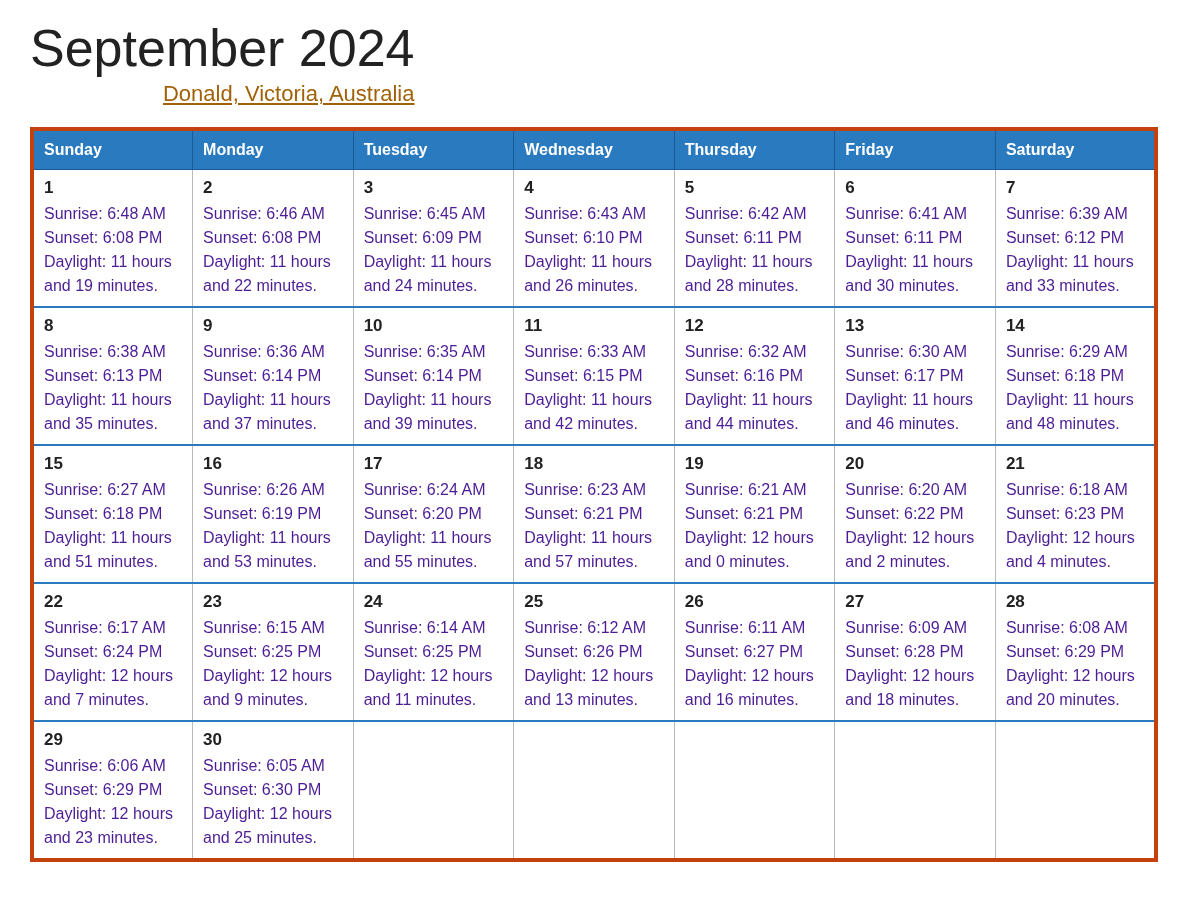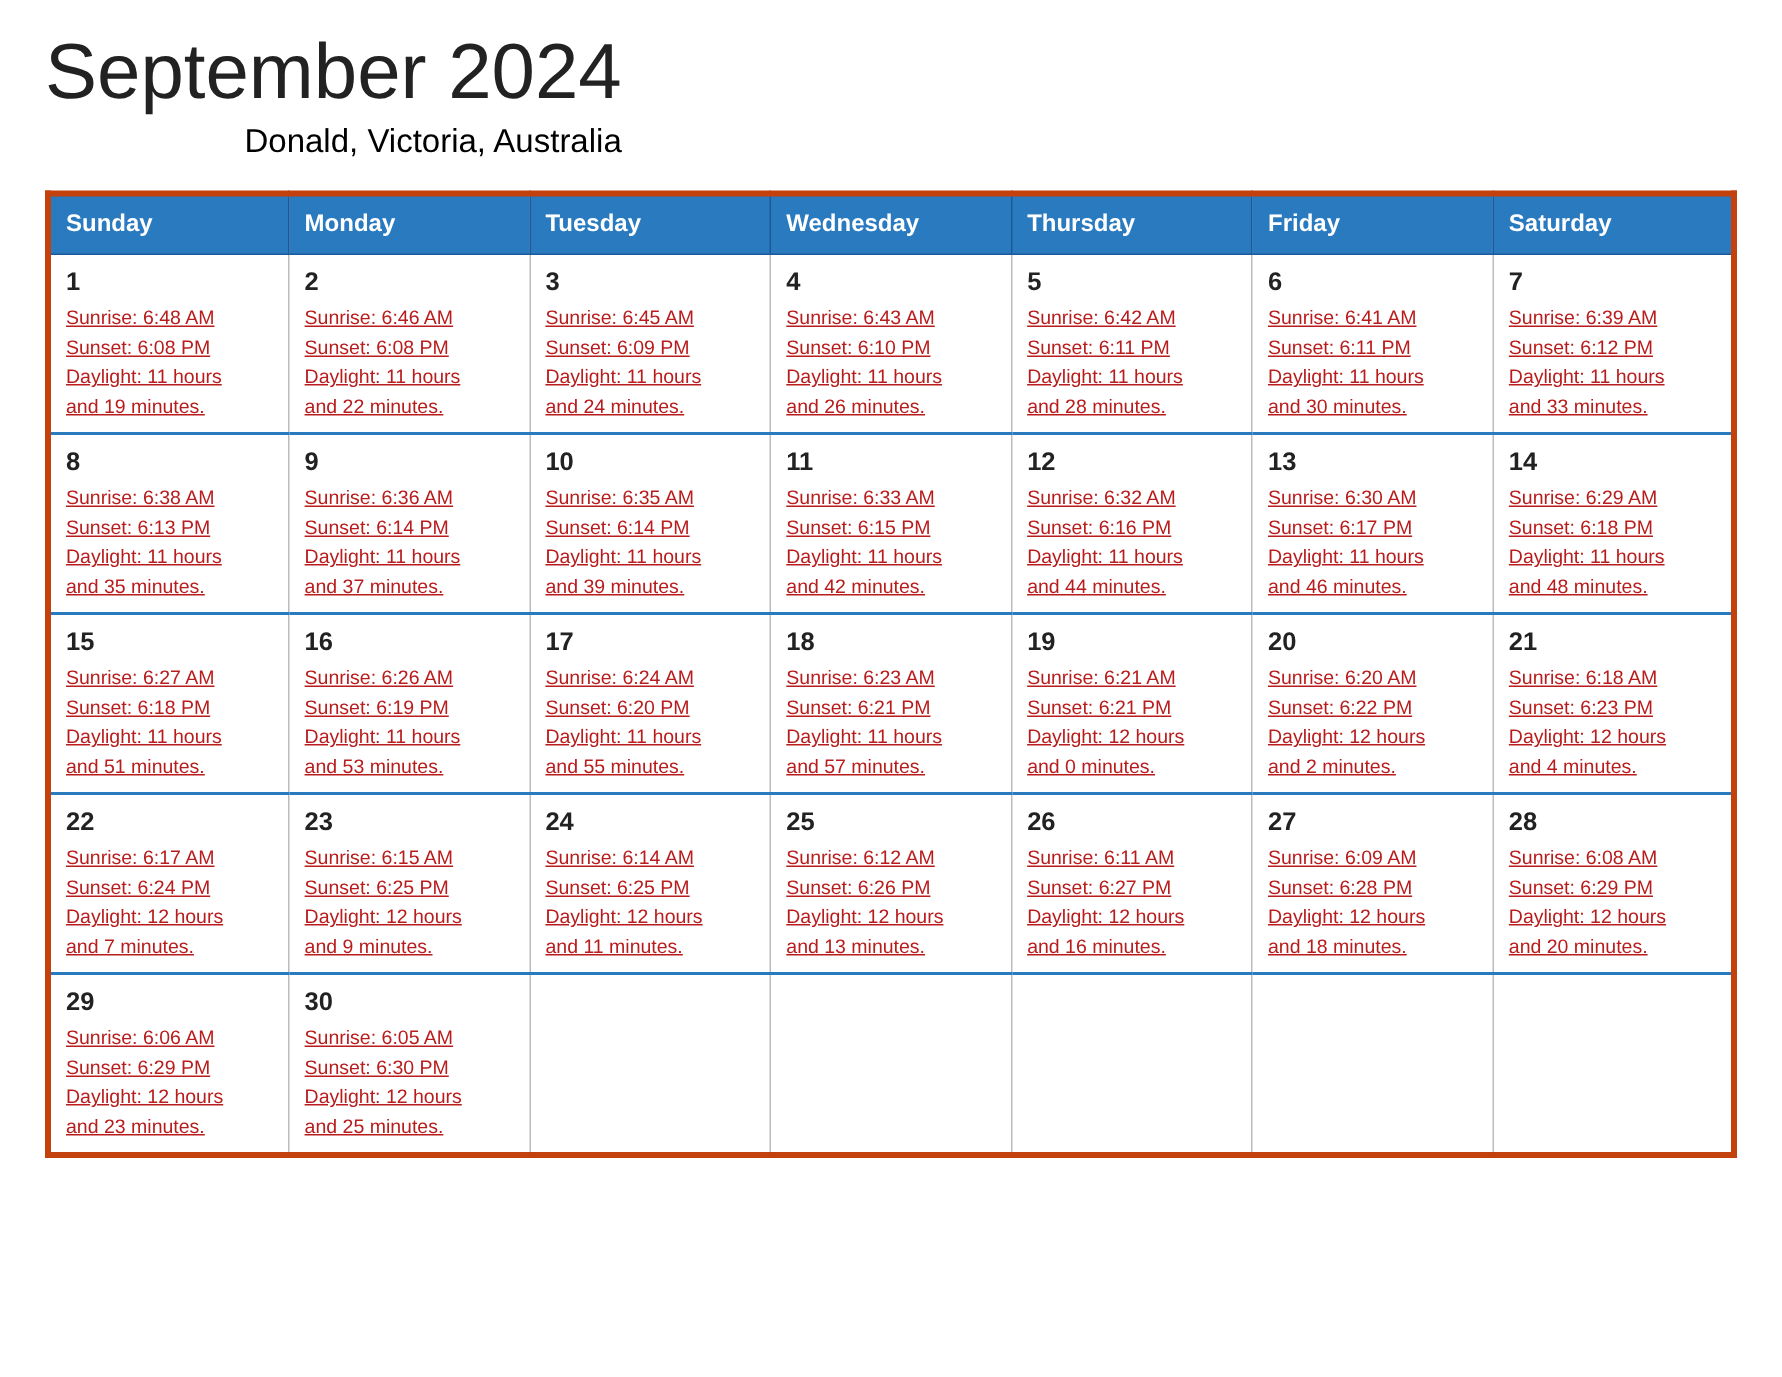--- a/index.html
+++ b/index.html
@@ -47,22 +47,23 @@
       text-align: right;
     }
     .calendar-title {
       font-size: 52px;
       font-weight: normal;
       color: #222;
       line-height: 1.1;
     }
     .calendar-subtitle {
       font-size: 22px;
-      color: #000000;
+      color: #a16207;
       margin-top: 4px;
+      text-decoration: underline;
     }
     .calendar-table {
       width: 100%;
       border-collapse: collapse;
       border: 4px solid #c2410c;
     }
     .calendar-table th {
       background-color: #2a7abf;
       color: #fff;
       font-size: 16px;
@@ -79,24 +80,23 @@
       min-height: 100px;
       background: #fff;
     }
     .day-number {
       font-size: 17px;
       font-weight: bold;
       color: #222;
       margin-bottom: 4px;
     }
     .day-info {
-      font-size: 13px;
-      color: #b91c1c;
+      font-size: 16px;
+      color: #4c1d95;
       line-height: 1.5;
-      text-decoration: underline;
     }
     .empty-cell {
       background: #fff;
     }
     tr:not(:last-child) td {
       border-bottom: 2px solid #2a7abf;
     }
   </style>
 </head>
 <body>

